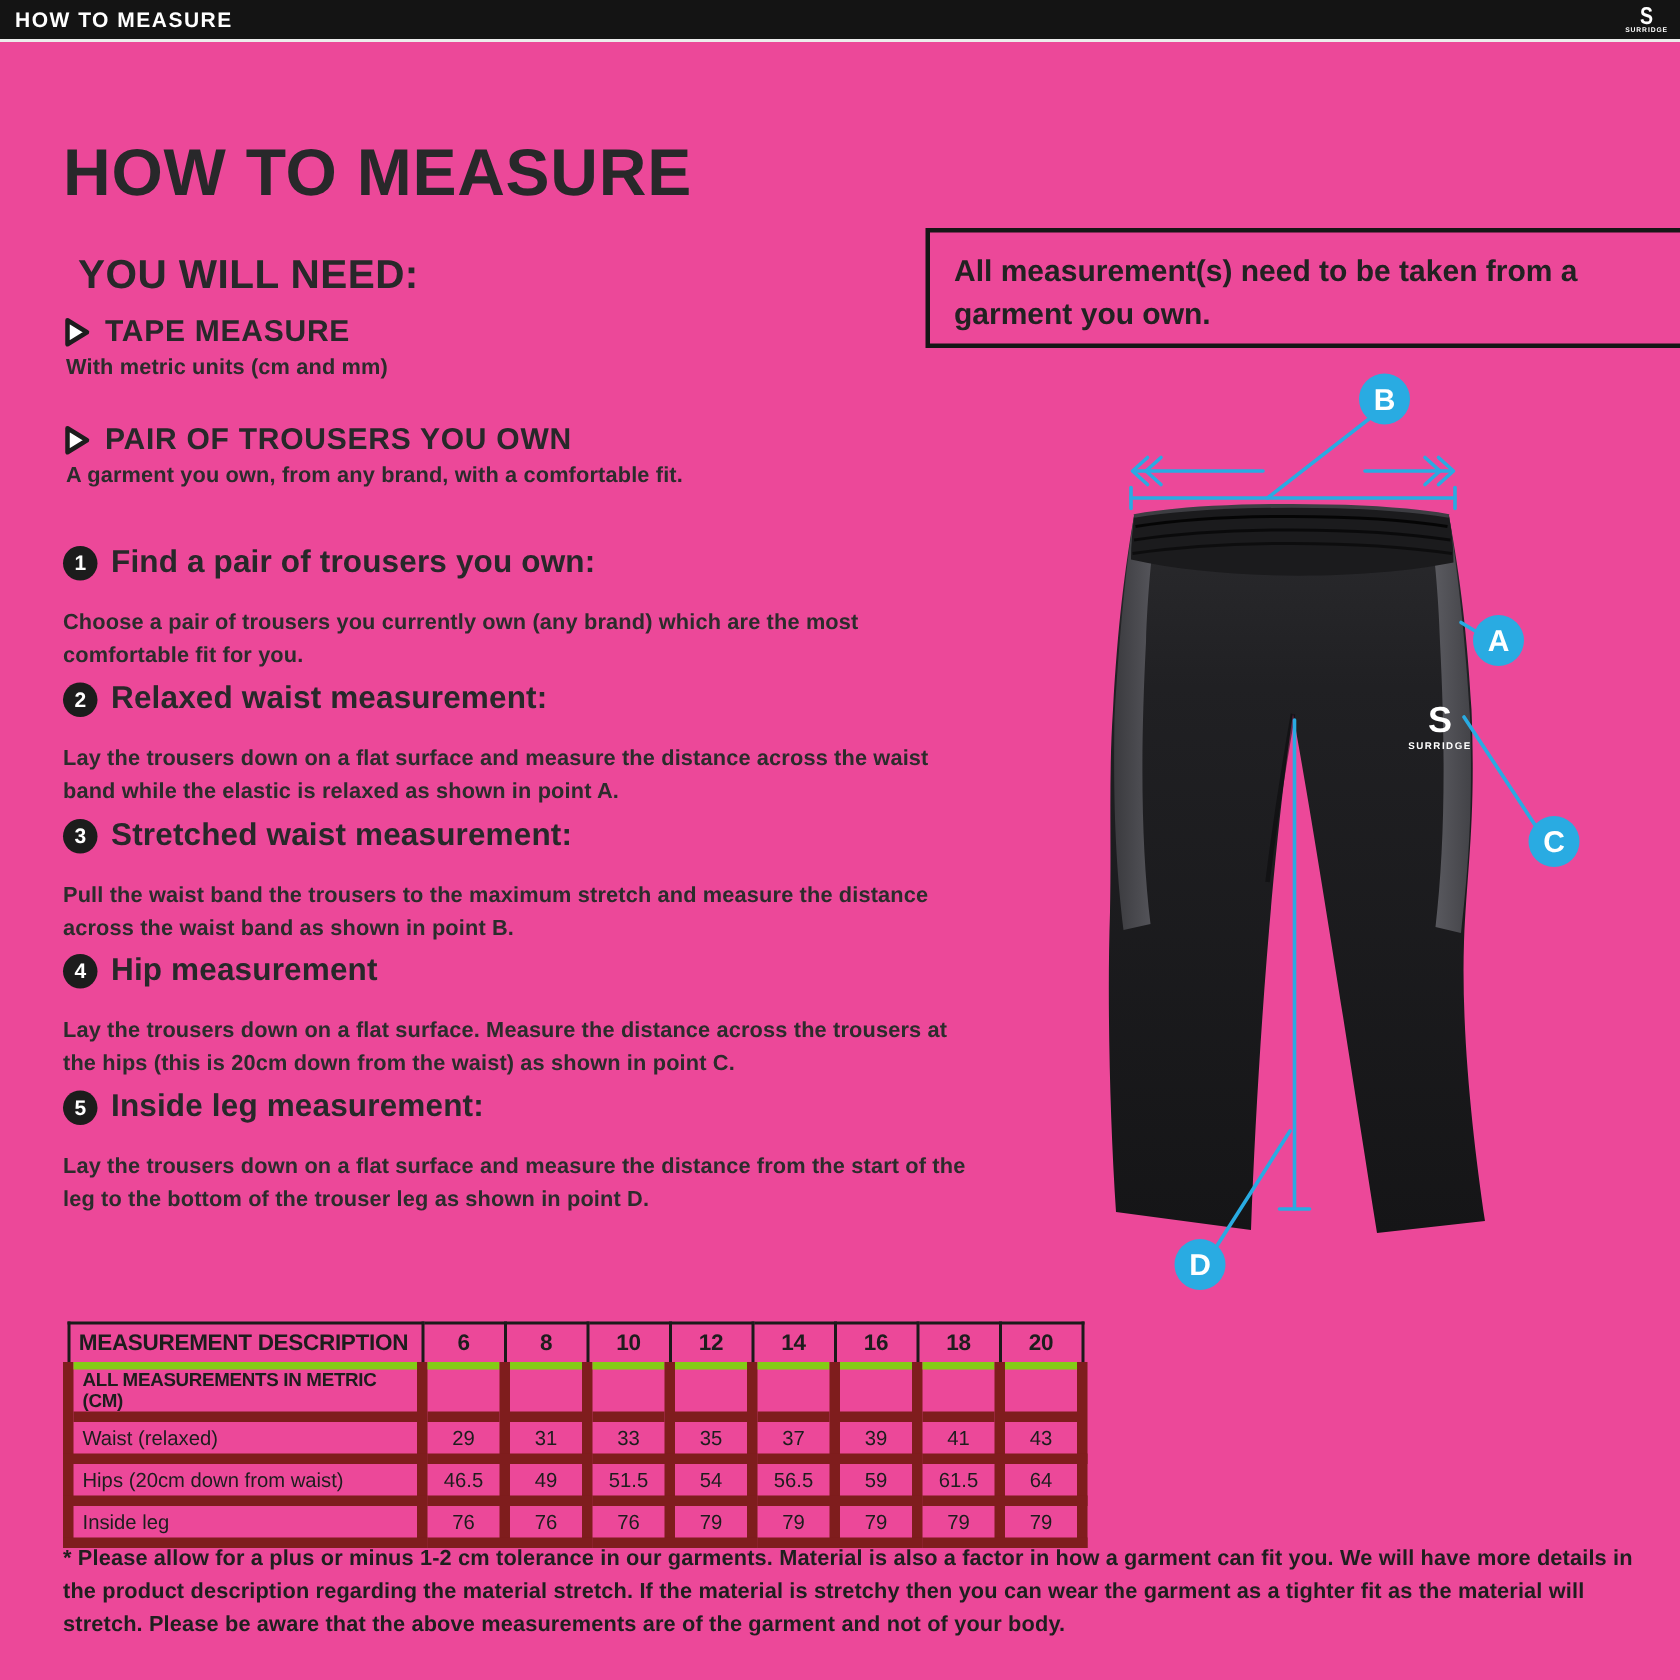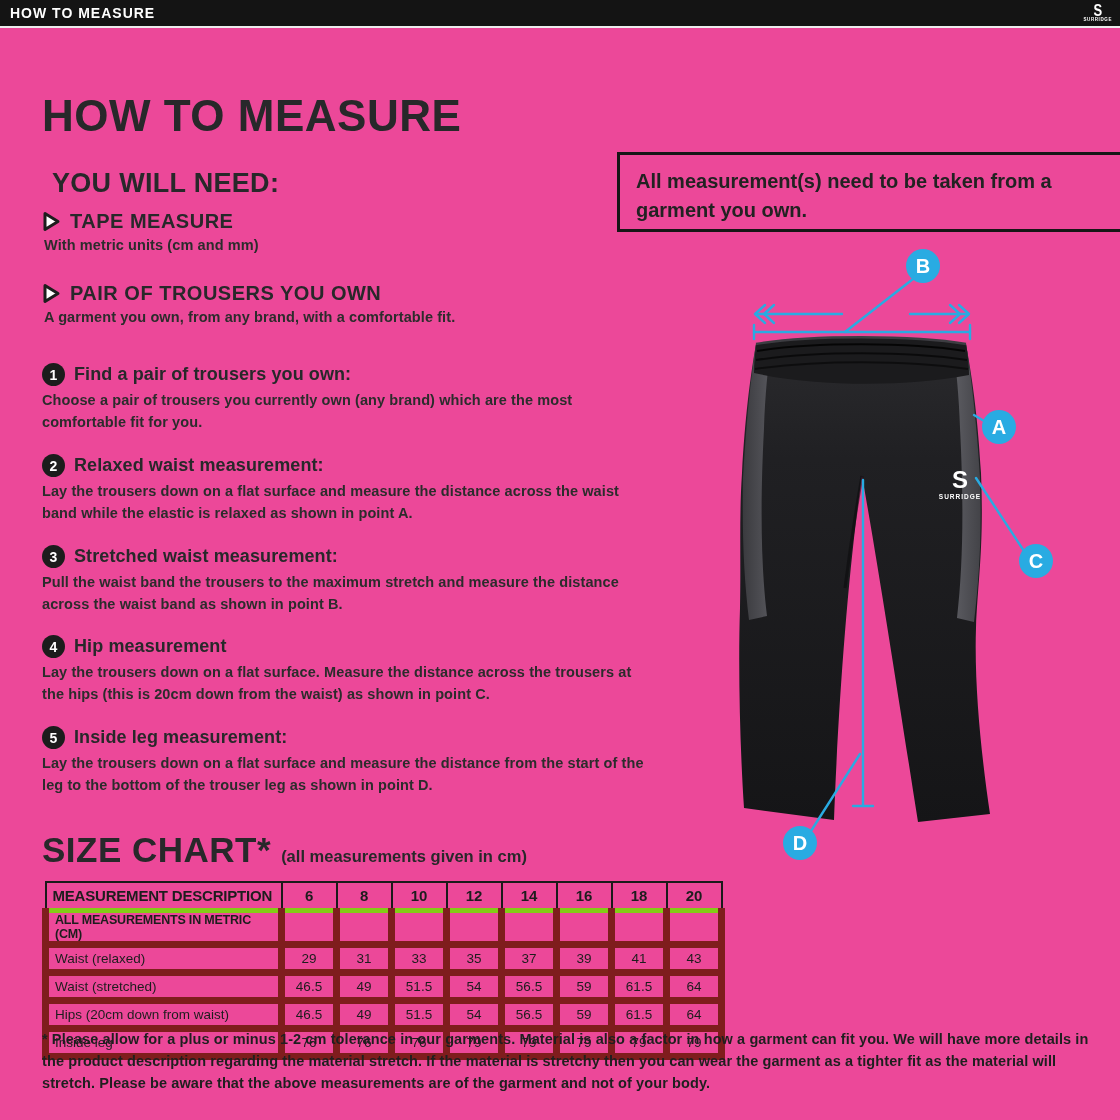--- a/index.html
+++ b/index.html
@@ -30,22 +30,22 @@
     position:absolute;left:593px;top:152px;width:515px;height:80px;box-sizing:border-box;
     border:3px solid #161616;padding:12px 16px;font-size:20px;font-weight:700;line-height:1.45;color:#222;margin-left:24px;
   }
   
   .step{position:absolute;left:42px;width:620px;}
   .step .head{display:flex;align-items:center;gap:9px;}
   .step-num{
     width:23px;height:23px;border-radius:50%;background:#1c1c1c;color:#fff;flex:0 0 23px;
     display:flex;align-items:center;justify-content:center;font-size:14px;font-weight:700;
   }
-  .step-title{font-size:18px;font-weight:700;letter-spacing:.1px;color:#28282a;text-align:right;}
-  .step-body{margin-top:4px;font-size:14.5px;font-weight:700;line-height:1.5;color:#2c2c2c;letter-spacing:.1px;width:612px;}
+  .step-title{font-size:21px;font-weight:700;letter-spacing:.1px;color:#28282a;text-align:right;}
+  .step-body{margin-top:18px;font-size:14.5px;font-weight:700;line-height:1.5;color:#2c2c2c;letter-spacing:.1px;width:612px;}
   .s1{top:363px;} .s2{top:454px;} .s3{top:545px;} .s4{top:635px;} .s5{top:726px;}
   
   .sc-heading{position:absolute;left:42px;top:830px;display:flex;align-items:baseline;gap:10px;}
   .sc-title{font-size:35px;font-weight:700;letter-spacing:.5px;color:#28282a;}
   .sc-sub{font-size:16.5px;font-weight:700;color:#28282a;}
   table.size-table{position:absolute;left:42px;top:881px;border-collapse:collapse;table-layout:fixed;width:676px;}
   .size-table th,.size-table td{border:7px solid #7f1d1d;padding:0 6px;color:#1d1d1d;}
   .size-table th{border:2px solid #1a1a1a;font-size:15px;font-weight:700;height:25px;letter-spacing:-.2px;}
   .size-table th.desc{text-align:left;}
   .size-table td{height:21px;font-size:13.5px;font-weight:400;}
@@ -125,24 +125,20 @@
     <div class="step-body">Lay the trousers down on a flat surface. Measure the distance across the trousers at the hips (this is 20cm down from the waist) as shown in point C.</div>
   </div>
   <div class="step s5">
     <div class="head">
       <span class="step-num">5</span>
       <span class="step-title">Inside leg measurement:</span>
     </div>
     <div class="step-body">Lay the trousers down on a flat surface and measure the distance from the start of the leg to the bottom of the trouser leg as shown in point D.</div>
   </div>
 
-  <div class="sc-heading">
-    <span class="sc-title">SIZE CHART*</span>
-    <span class="sc-sub">(all measurements given in cm)</span>
-  </div>
 
   <table class="size-table">
     <colgroup>
         <col style="width:236px">
         <col span="8" style="width:55px">
       </colgroup>
     <tbody>
         <tr>
       <th class="desc">MEASUREMENT DESCRIPTION</th>
       <th>6</th>
@@ -168,31 +164,20 @@
     <tr>
       <td class="lbl">Waist (relaxed)</td>
       <td class="val">29</td>
       <td class="val">31</td>
       <td class="val">33</td>
       <td class="val">35</td>
       <td class="val">37</td>
       <td class="val">39</td>
       <td class="val">41</td>
       <td class="val">43</td>
-    </tr>
-    <tr>
-      <td class="lbl">Waist (stretched)</td>
-      <td class="val">46.5</td>
-      <td class="val">49</td>
-      <td class="val">51.5</td>
-      <td class="val">54</td>
-      <td class="val">56.5</td>
-      <td class="val">59</td>
-      <td class="val">61.5</td>
-      <td class="val">64</td>
     </tr>
     <tr>
       <td class="lbl">Hips (20cm down from waist)</td>
       <td class="val">46.5</td>
       <td class="val">49</td>
       <td class="val">51.5</td>
       <td class="val">54</td>
       <td class="val">56.5</td>
       <td class="val">59</td>
       <td class="val">61.5</td>

